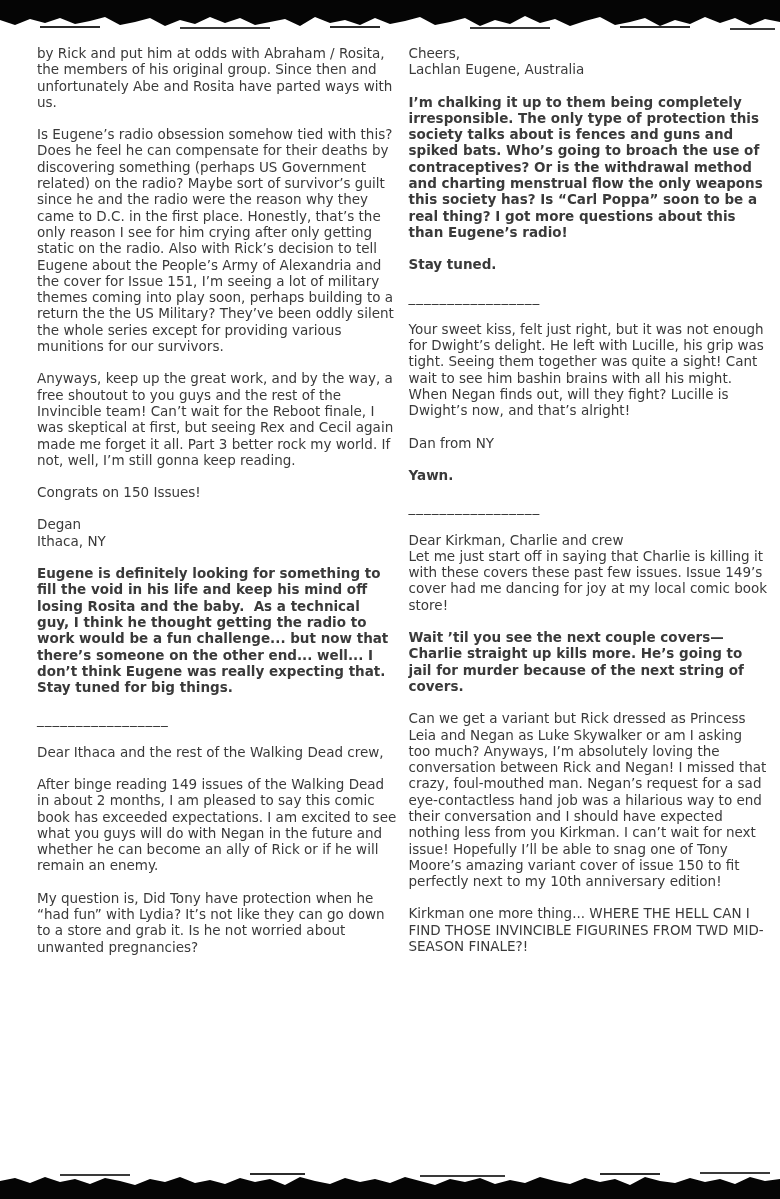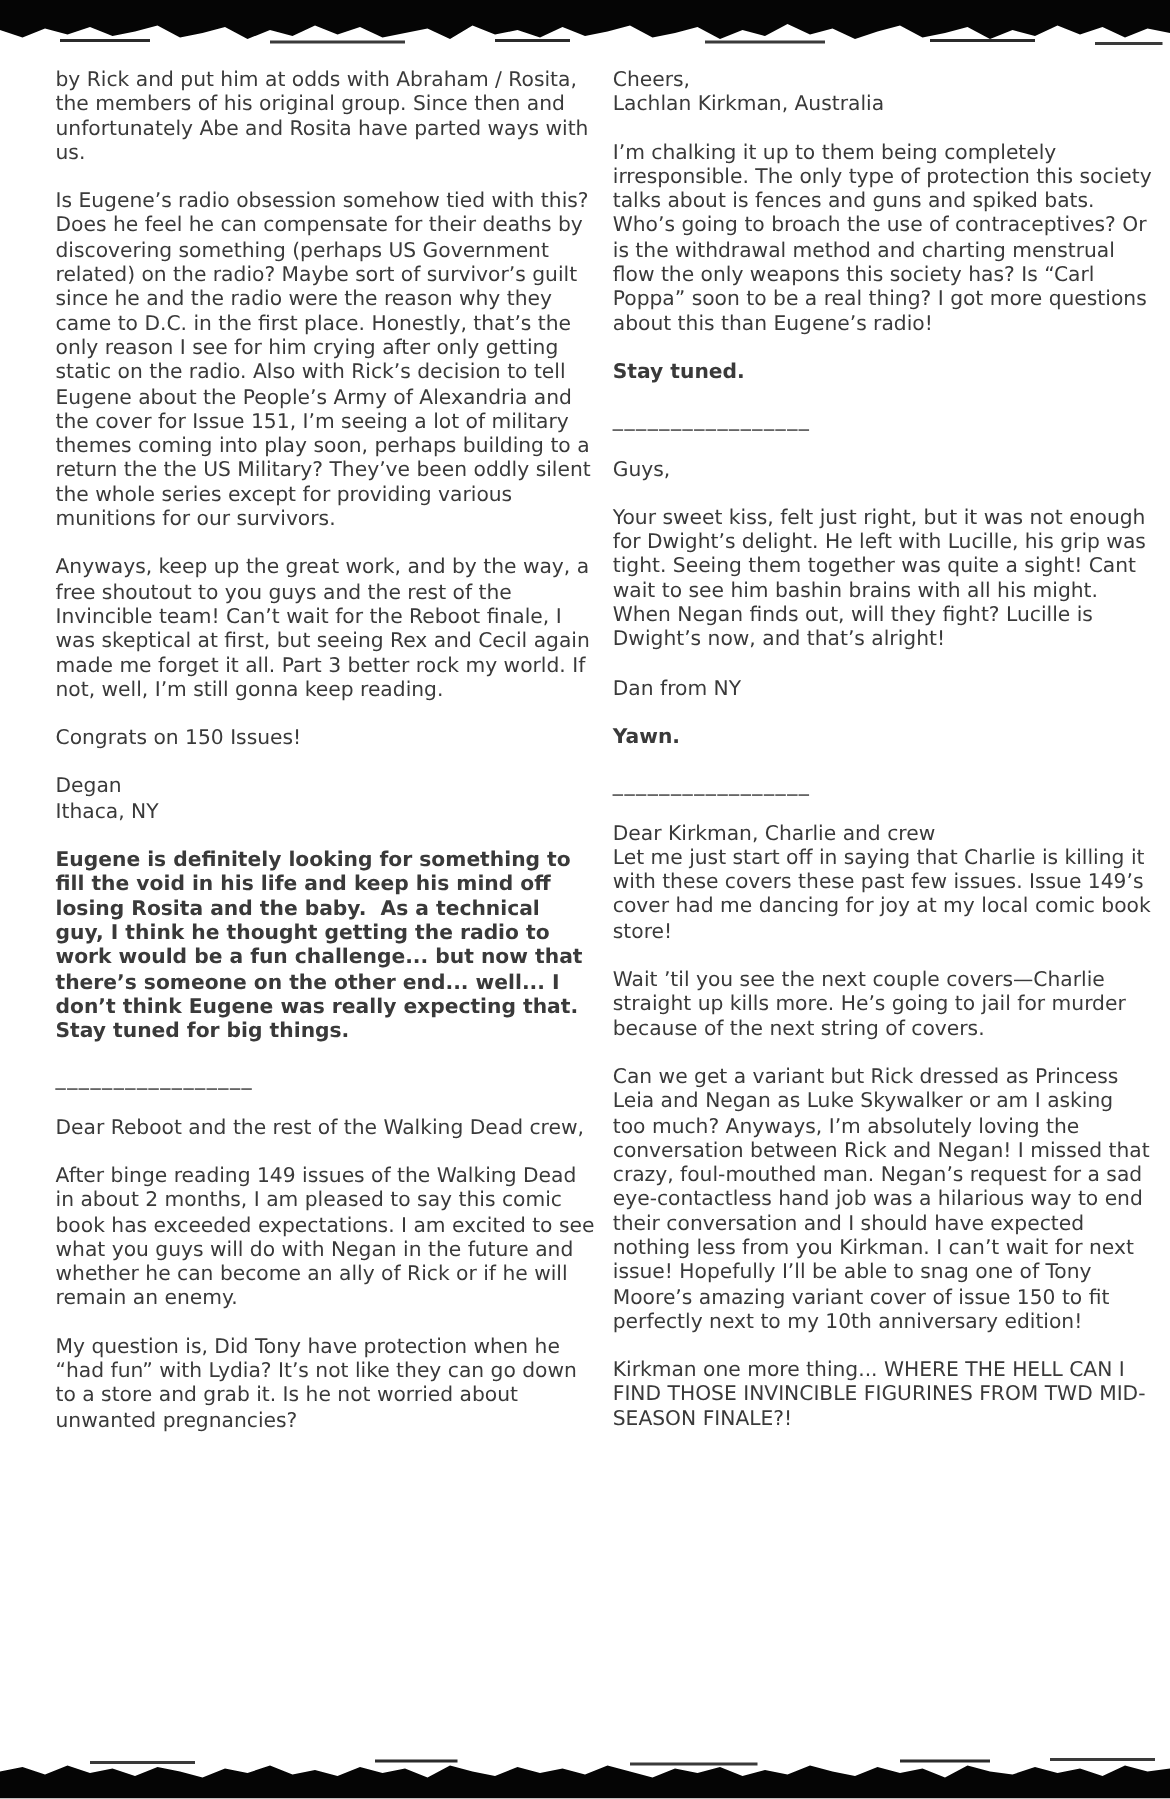--- a/index.html
+++ b/index.html
@@ -35,21 +35,21 @@
   }
   .col { flex: 1 1 0; min-width: 0; }
   .col p {
     margin: 0 0 16px 0;
     font-size: 13.5px;
     line-height: 16.3px;
     color: #3a3a3a;
     white-space: pre-wrap;
   }
   .p-bold {
-    font-weight: normal;
+    font-weight: bold;
     color: #1a1a1a;
   }
   .p-bold-italic {
     font-weight: bold;
     color: #4a4a4a;
   }
   .p-divider {
     color: #777777;
     letter-spacing: 1px;
   }
@@ -62,32 +62,31 @@
 
     <div class="col">
       <p class="p-normal">by Rick and put him at odds with Abraham / Rosita, the members of his original group. Since then and unfortunately Abe and Rosita have parted ways with us.</p>
       <p class="p-normal">Is Eugene’s radio obsession somehow tied with this? Does he feel he can compensate for their deaths by discovering something (perhaps US Government related) on the radio? Maybe sort of survivor’s guilt since he and the radio were the reason why they came to D.C. in the first place. Honestly, that’s the only reason I see for him crying after only getting static on the radio. Also with Rick’s decision to tell Eugene about the People’s Army of Alexandria and the cover for Issue 151, I’m seeing a lot of military themes coming into play soon, perhaps building to a return the the US Military? They’ve been oddly silent the whole series except for providing various munitions for our survivors.</p>
       <p class="p-normal">Anyways, keep up the great work, and by the way, a free shoutout to you guys and the rest of the Invincible team! Can’t wait for the Reboot finale, I was skeptical at first, but seeing Rex and Cecil again made me forget it all. Part 3 better rock my world. If not, well, I’m still gonna keep reading.</p>
       <p class="p-normal">Congrats on 150 Issues!</p>
       <p class="p-normal">Degan
 Ithaca, NY</p>
       <p class="p-bold-italic">Eugene is definitely looking for something to fill the void in his life and keep his mind off losing Rosita and the baby.  As a technical guy, I think he thought getting the radio to work would be a fun challenge... but now that there’s someone on the other end... well... I don’t think Eugene was really expecting that.  Stay tuned for big things.</p>
       <p class="p-divider">_________________</p>
-      <p class="p-normal">Dear Reboot and the rest of the Walking Dead crew,</p>
+      <p class="p-normal">Dear Ithaca and the rest of the Walking Dead crew,</p>
       <p class="p-normal">After binge reading 149 issues of the Walking Dead in about 2 months, I am pleased to say this comic book has exceeded expectations. I am excited to see what you guys will do with Negan in the future and whether he can become an ally of Rick or if he will remain an enemy.</p>
       <p class="p-normal">My question is, Did Tony have protection when he “had fun” with Lydia? It’s not like they can go down to a store and grab it. Is he not worried about unwanted pregnancies?</p>
     </div>
 
     <div class="col">
       <p class="p-normal">Cheers,
-Lachlan Kirkman, Australia</p>
+Lachlan Eugene, Australia</p>
       <p class="p-bold">I’m chalking it up to them being completely irresponsible. The only type of protection this society talks about is fences and guns and spiked bats. Who’s going to broach the use of contraceptives? Or is the withdrawal method and charting menstrual flow the only weapons this society has? Is “Carl Poppa” soon to be a real thing? I got more questions about this than Eugene’s radio!</p>
       <p class="p-bold-italic">Stay tuned.</p>
       <p class="p-divider">_________________</p>
-      <p class="p-normal">Guys,</p>
       <p class="p-normal">Your sweet kiss, felt just right, but it was not enough for Dwight’s delight. He left with Lucille, his grip was tight. Seeing them together was quite a sight! Cant wait to see him bashin brains with all his might. When Negan finds out, will they fight? Lucille is Dwight’s now, and that’s alright!</p>
       <p class="p-normal">Dan from NY</p>
       <p class="p-bold-italic">Yawn.</p>
       <p class="p-divider">_________________</p>
       <p class="p-normal">Dear Kirkman, Charlie and crew
 Let me just start off in saying that Charlie is killing it with these covers these past few issues. Issue 149’s cover had me dancing for joy at my local comic book store!</p>
       <p class="p-bold">Wait ’til you see the next couple covers—Charlie straight up kills more. He’s going to jail for murder because of the next string of covers.</p>
       <p class="p-normal">Can we get a variant but Rick dressed as Princess Leia and Negan as Luke Skywalker or am I asking too much? Anyways, I’m absolutely loving the conversation between Rick and Negan! I missed that crazy, foul-mouthed man. Negan’s request for a sad eye-contactless hand job was a hilarious way to end their conversation and I should have expected nothing less from you Kirkman. I can’t wait for next issue! Hopefully I’ll be able to snag one of Tony Moore’s amazing variant cover of issue 150 to fit perfectly next to my 10th anniversary edition!</p>
       <p class="p-normal">Kirkman one more thing... WHERE THE HELL CAN I FIND THOSE INVINCIBLE FIGURINES FROM TWD MID-SEASON FINALE?!</p>
     </div>

